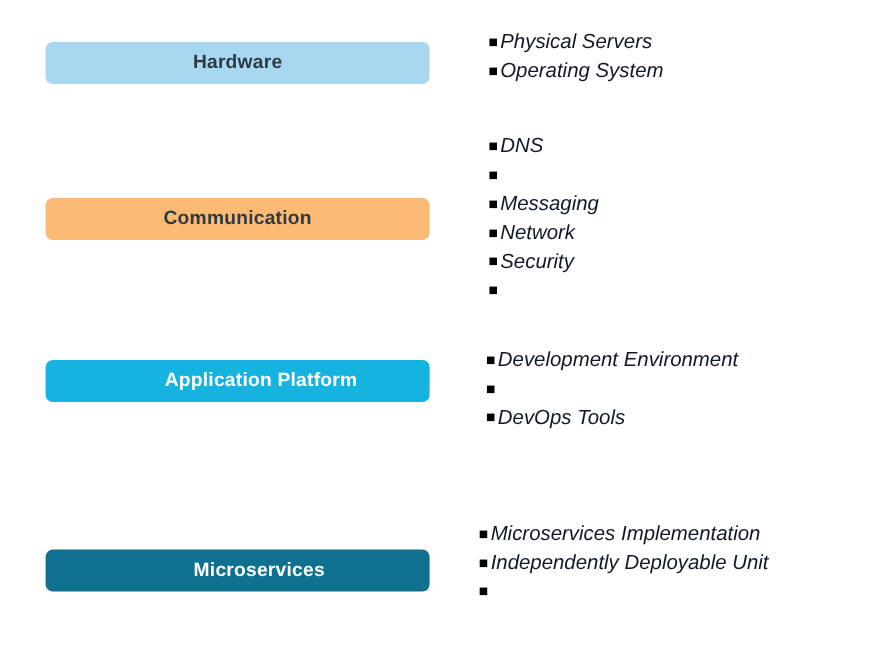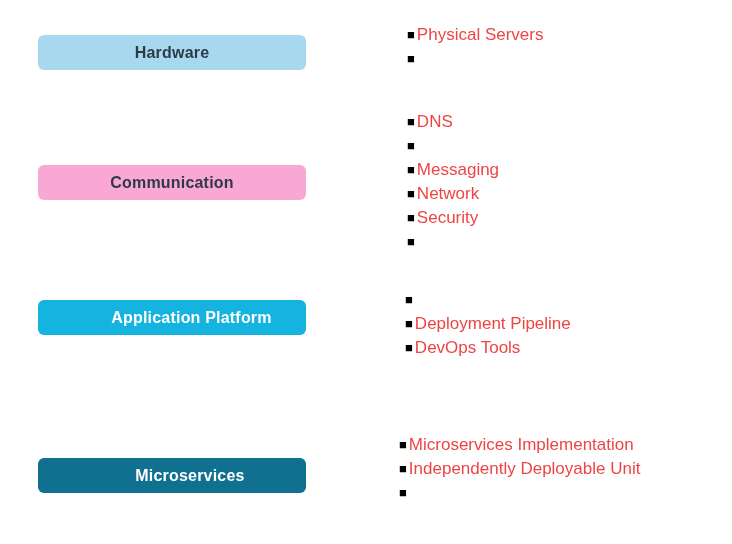--- a/index.html
+++ b/index.html
@@ -20,21 +20,21 @@
     height: 544px;
   }
   .tier {
     position: absolute;
     left: 0;
     width: 732px;
   }
   .tier-bar {
     position: absolute;
     left: 38px;
-    width: 268px;
+    width: 320px;
     height: 35px;
     border-radius: 6px;
     display: flex;
     align-items: center;
     justify-content: center;
     box-sizing: border-box;
   }
   .tier-bar-label {
     font-size: 16px;
     font-weight: bold;
@@ -57,22 +57,23 @@
     display: inline-block;
     font-size: 13px;
     line-height: 24px;
     color: #000000;
     margin-right: 2px;
     flex: 0 0 auto;
   }
   .bullet-text {
     font-size: 17px;
     line-height: 24px;
-    color: #ef4444;
+    color: #0f172a;
     flex: 0 0 auto;
+    font-style: italic;
   }
 
   
   #tier-hardware            { top: 0px;   height: 100px; }
   #tier-hardware .tier-bar  { top: 35px; }
   #tier-hardware .tier-items{ top: 23px;  left: 407px; }
 
   #tier-communication             { top: 100px; height: 170px; }
   #tier-communication .tier-bar   { top: 65px; }
   #tier-communication .tier-items { top: 10px; left: 407px; }
@@ -94,26 +95,27 @@
     <div class="tier-bar" style="background: rgb(167, 216, 240);">
       <span class="tier-bar-label" style="color: rgb(46, 58, 70);">Hardware</span>
     </div>
     <div class="tier-items">
       <div class="bullet-row">
         <span class="bullet-mark">■</span>
         <span class="bullet-text">Physical Servers</span>
       </div>
       <div class="bullet-row">
         <span class="bullet-mark">■</span>
+        <span class="bullet-text">Operating System</span>
       </div>
     </div>
   </div>
 
   <div class="tier" id="tier-communication">
-    <div class="tier-bar" style="background: #f9a8d4;">
+    <div class="tier-bar" style="background: #fdba74;">
       <span class="tier-bar-label" style="color: rgb(46, 58, 70);">Communication</span>
     </div>
     <div class="tier-items">
       <div class="bullet-row">
         <span class="bullet-mark">■</span>
         <span class="bullet-text">DNS</span>
       </div>
       <div class="bullet-row">
         <span class="bullet-mark">■</span>
       </div>
@@ -135,24 +137,24 @@
     </div>
   </div>
 
   <div class="tier" id="tier-application-platform">
     <div class="tier-bar" style="background: rgb(20, 179, 224); padding-left: 39px;">
       <span class="tier-bar-label" style="color: rgb(255, 255, 255);">Application Platform</span>
     </div>
     <div class="tier-items">
       <div class="bullet-row">
         <span class="bullet-mark">■</span>
+        <span class="bullet-text">Development Environment</span>
       </div>
       <div class="bullet-row">
         <span class="bullet-mark">■</span>
-        <span class="bullet-text">Deployment Pipeline</span>
       </div>
       <div class="bullet-row">
         <span class="bullet-mark">■</span>
         <span class="bullet-text">DevOps Tools</span>
       </div>
     </div>
   </div>
 
   <div class="tier" id="tier-microservices">
     <div class="tier-bar" style="background: rgb(16, 112, 143);">

